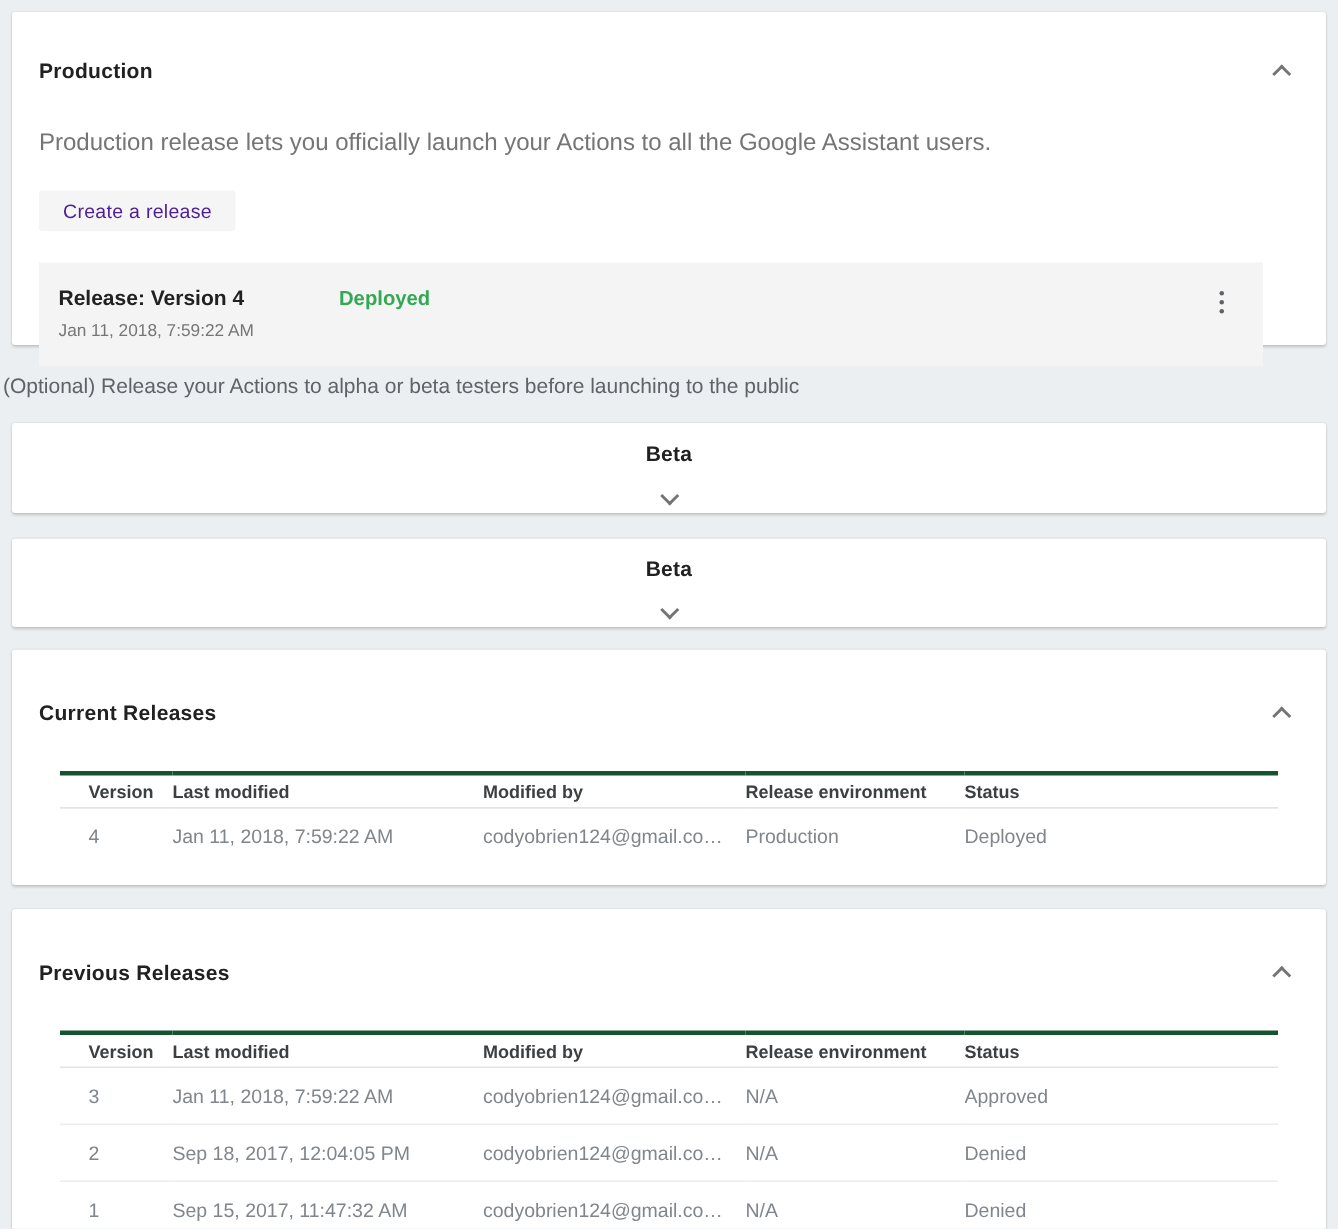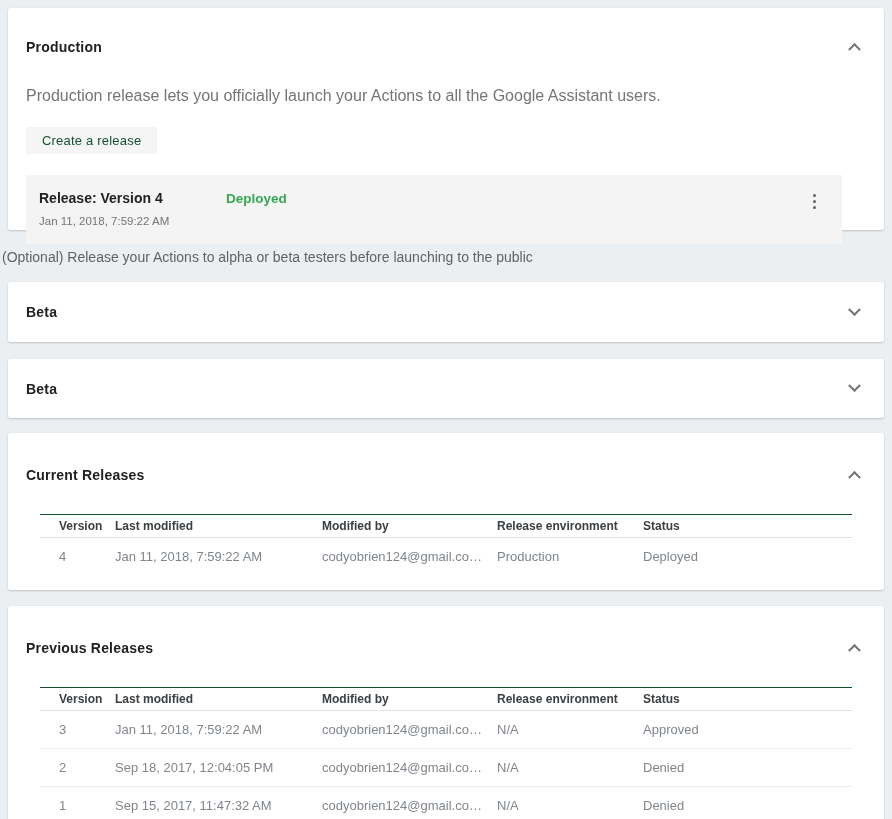--- a/index.html
+++ b/index.html
@@ -34,21 +34,21 @@
     display: inline-block;
   }
   .chev.up   { transform: rotate(225deg) translate(-2px,-2px); }
   .chev.down { transform: rotate(45deg) translate(-2px,-2px); }
 
   .prod-desc { margin-top: 21px; font-size: 16px; color: #757575; }
 
   .create-btn {
     margin-top: 22px;
     display: inline-block;
-    background: #f5f5f5; color: #14532d;
+    background: #f5f5f5; color: #4c1d95;
     border: none; border-radius: 2px;
     font-family: "Liberation Sans", sans-serif;
     font-size: 13px; letter-spacing: .2px;
     padding: 7px 16px; height: 27px; line-height: 13px;
   }
 
   .release-strip {
     margin-top: 21px; margin-right: 24px;
     background: #f4f4f4;
     height: 69px;
@@ -71,34 +71,35 @@
     margin: 0 0 15px -6px;
     height: 20px; line-height: 20px;
     font-size: 14px; color: #5f6368;
   }
 
   
   .card.collapsed {
     height: 60px; padding: 0 18px;
     display: flex; align-items: center; justify-content: space-between;
     cursor: pointer;
+    flex-direction: column;
   }
   .card.beta  { margin-bottom: 17px; }
   .card.alpha { height: 59px; margin-bottom: 15px; }
 
   
   .card.table-card { overflow: hidden; }
   .card.current  { height: 157px; margin-bottom: 16px; }
   .card.previous { height: 262px; }
   .table-card .head-row { padding: 22px 18px 0; }
   .rel-table { width: 812px; margin: 20px 31px 0 32px; border-collapse: collapse; table-layout: fixed; }
   .rel-table th {
     height: 23px; padding: 0; text-align: left;
     font-size: 12px; font-weight: 700; color: #3c4043;
-    border-top: 1px solid #14532d; border-bottom: 1px solid #e3e3e3;
+    border-top: 3px solid #14532d; border-bottom: 1px solid #e3e3e3;
   }
   .rel-table td {
     height: 38px; padding: 0; text-align: left;
     font-size: 13px; color: #80868b;
     white-space: nowrap; overflow: hidden;
   }
   .rel-table tbody tr { border-bottom: 1px solid #ececec; }
   .rel-table tbody tr:last-child { border-bottom: none; }
   .rel-table th:first-child, .rel-table td:first-child { padding-left: 19px; }
 </style>

